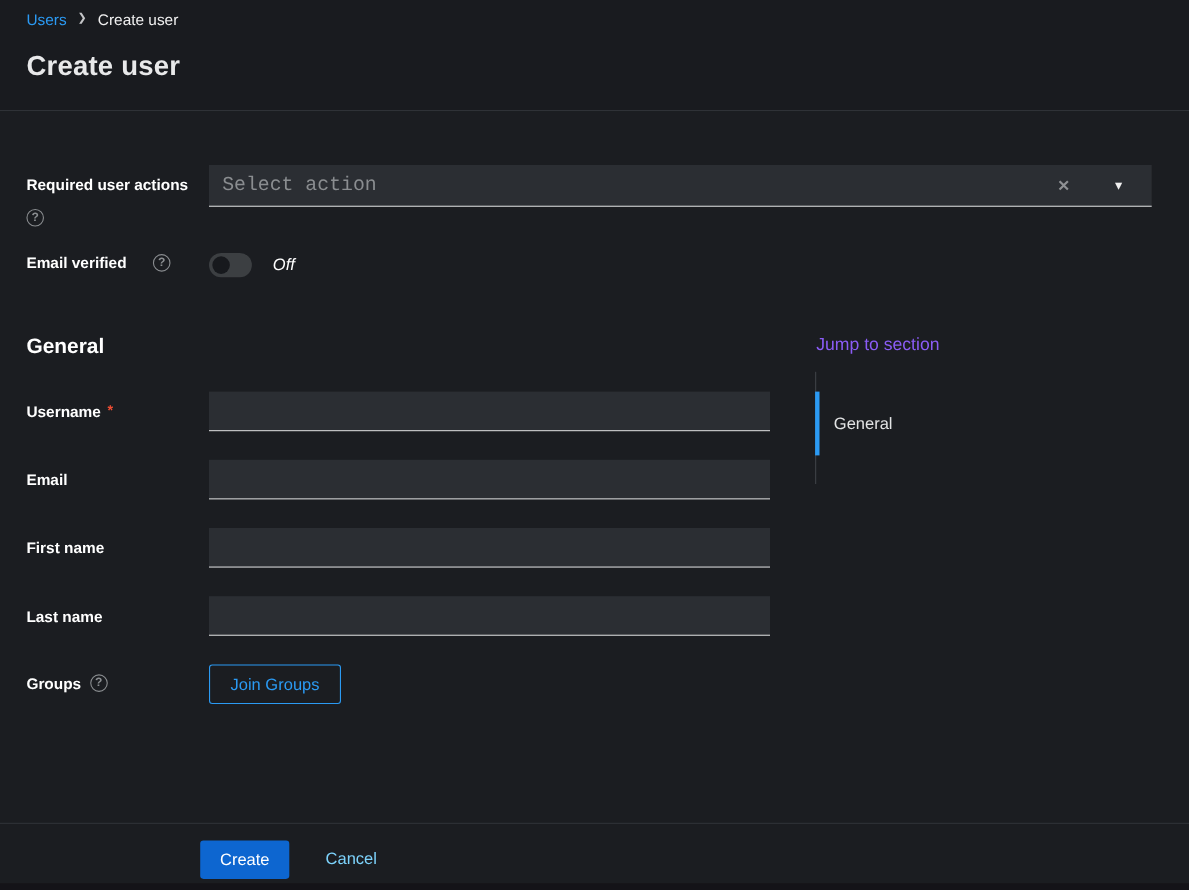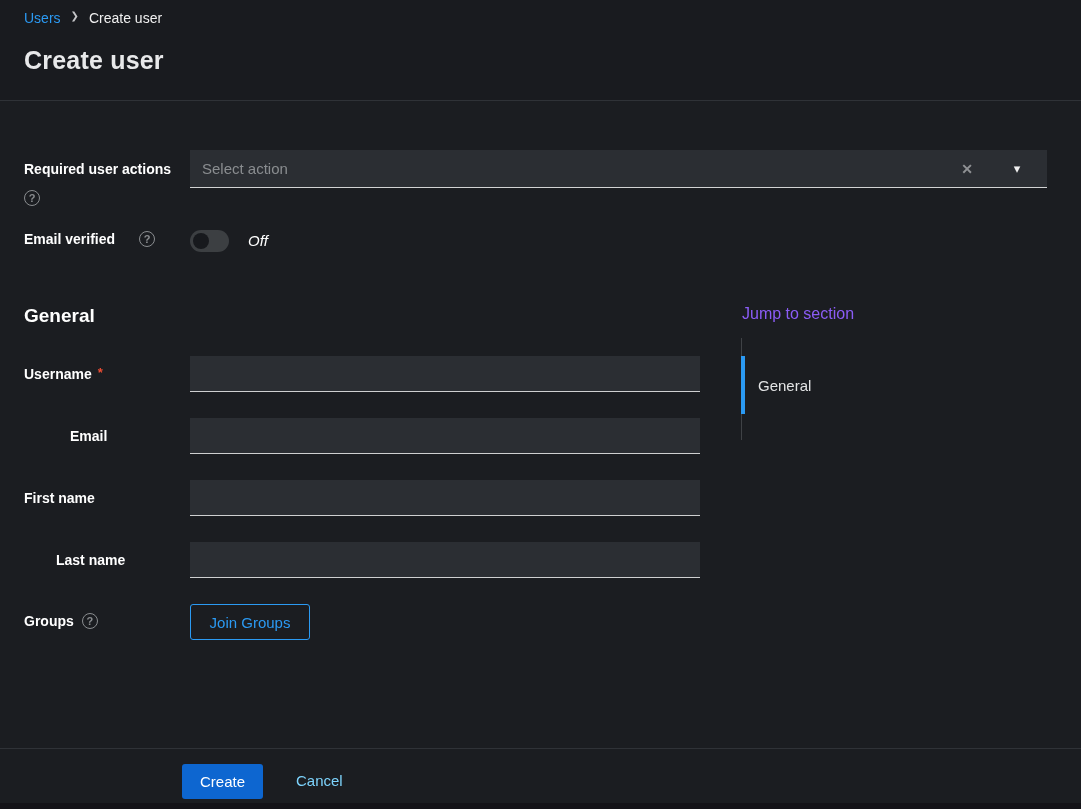--- a/index.html
+++ b/index.html
@@ -27,21 +27,21 @@
     display:inline-flex; align-items:center; justify-content:center; cursor:pointer;
   }
   .required-star { color:#ee4d33; font-size:13px; font-weight:700; margin-left:6px; position:relative; top:-2px; }
 
   
   .select-box {
     left:190px; top:150px; width:857px; height:38px;
     background:#2b2e33; border-bottom:1px solid #d2d3d4;
     display:flex; align-items:center; cursor:text;
   }
-  .select-placeholder { color:#8a8d90; font-size:15px; padding-left:12px; flex:1; }
+  .select-placeholder { color:#8a8d90; font-size:18px; padding-left:12px; flex:1;font-family:Liberation Mono, monospace; }
   .select-clear { width:40px; text-align:center; color:#8f9194; font-size:14px; font-weight:700; cursor:pointer; }
   .select-caret { width:60px; text-align:center; color:#f0f0f0; font-size:13px; cursor:pointer; }
 
   
   .toggle { left:190px; top:230px; width:39px; height:22px; background:#3c3f42; border-radius:11px; cursor:pointer; }
   .toggle-knob { position:absolute; left:3px; top:3px; width:16px; height:16px; border-radius:50%; background:#17191d; }
   .toggle-state { left:248px; top:232px; font-size:15px; color:#ffffff;font-style:italic; }
 
   
   .section-heading { left:24px; top:305px; font-size:19px; font-weight:700; color:#ffffff; }
@@ -118,31 +118,31 @@
   <span class="abs toggle-state">Off</span>
 
   <h2 class="abs section-heading">General</h2>
 
   <div class="abs label-row" style="top:366px; gap:0;">
     <span class="field-label">Username</span>
     <span class="required-star">*</span>
   </div>
   <input class="text-input" style="top: 356px;" value="">
 
-  <div class="abs label-row" style="top:428px;margin-left:46px;">
+  <div class="abs label-row" style="top:428px;">
     <span class="field-label">Email</span>
   </div>
   <input class="text-input" style="top: 418px;" value="">
 
   <div class="abs label-row" style="top:490px;">
     <span class="field-label">First name</span>
   </div>
   <input class="text-input" style="top: 480px;" value="">
 
-  <div class="abs label-row" style="top:552px;margin-left:32px;">
+  <div class="abs label-row" style="top:552px;">
     <span class="field-label">Last name</span>
   </div>
   <input class="text-input" style="top: 542px;" value="">
 
   <div class="abs label-row" style="top:613px;">
     <span class="field-label">Groups</span>
     <span class="help-icon">?</span>
   </div>
   <button class="abs join-groups-btn">Join Groups</button>
 

